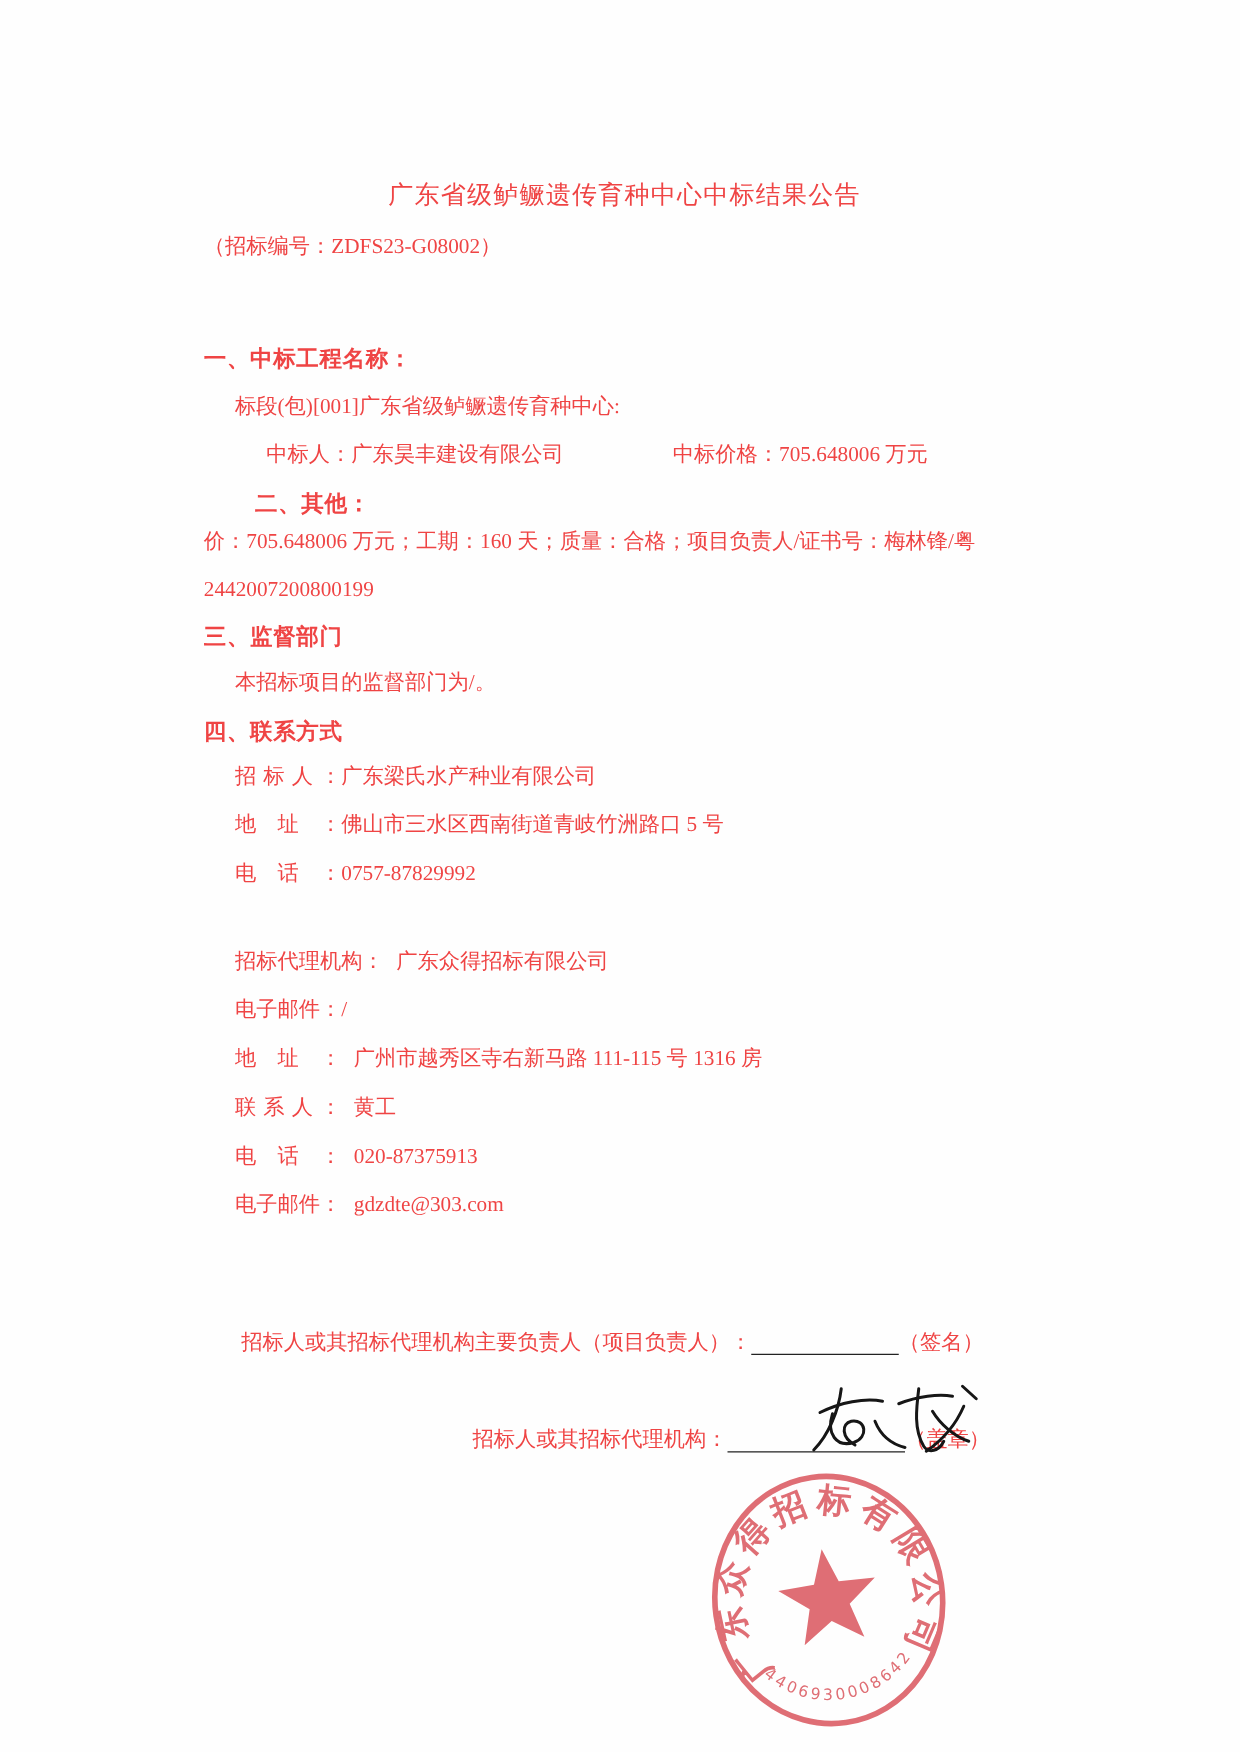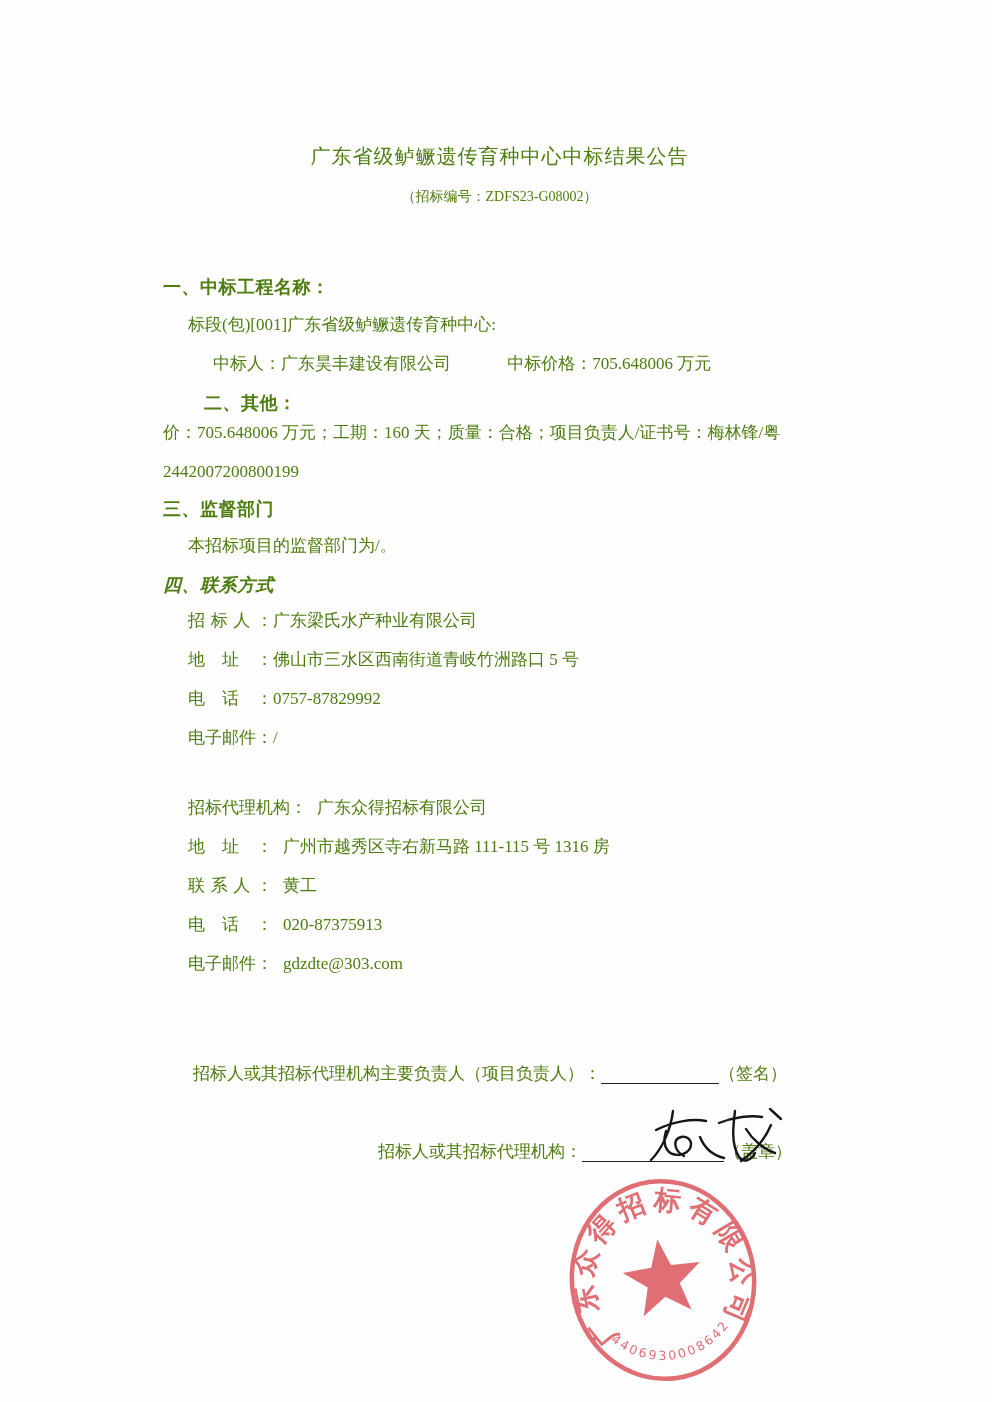--- a/index.html
+++ b/index.html
@@ -2,44 +2,44 @@
 <html><head>
 <meta charset="utf-8">
 <style>
   html,body { margin:0; padding:0; background:#ffffff; }
   .page {
     position:relative;
     width:992px; height:1402px;
     background:#fefefe;
     overflow:hidden;
     font-family:"Liberation Serif","DejaVu Serif",serif;
-    color:#4d7c0f;
+    color:#ef4444;
     font-size:17px;
   }
   .content { padding:0 156px 0 163px; }
 
   .doc-title { padding-top:146px; text-align:center; font-size:20px; letter-spacing:1px; line-height:20px; }
-  .doc-subtitle { margin-top:22px; text-align:center; font-size:14px; line-height:17px; }
+  .doc-subtitle { margin-top:22px; font-size:17px; line-height:17px; }
 
   .sec-heading { font-weight:bold; font-size:18px; line-height:19px; letter-spacing:0.5px; }
   .h1 { margin-top:73px; }
   .h2 { margin-top:11px;margin-left:41px; }
   .h3 { margin-top:9px; }
-  .h4 { margin-top:11px;font-style:italic; }
+  .h4 { margin-top:11px; }
 
   .line { line-height:39px; }
   .indent1 { margin-left:25px; }
   .indent2 { margin-left:50px; }
   .lot { margin-top:8px; }
   .p-first { margin-top:6px; }
   .sup-body { margin-top:7px; }
   .c-first { margin-top:6px; }
   .agency-first { margin-top:31px; }
 
-  .price { margin-left:52px; }
+  .price { margin-left:83px; }
 
   .row-label {
     display:inline-block; width:5em;
     text-align:justify; text-align-last:justify;
   }
   .row-label.wide { width:auto; text-align-last:auto; }
   .row-value.gap { margin-left:10px; }
 
   .sig-row { margin-top:71px; margin-left:30px; line-height:39px; }
   .stamp-row { margin-top:39px; margin-left:215px; line-height:39px; }
@@ -82,26 +82,26 @@
 
     <div class="line c-first indent1">
       <span class="row-label">招标人：</span><span class="row-value">广东梁氏水产种业有限公司</span>
     </div>
     <div class="line indent1">
       <span class="row-label">地址：</span><span class="row-value">佛山市三水区西南街道青岐竹洲路口 5 号</span>
     </div>
     <div class="line indent1">
       <span class="row-label">电话：</span><span class="row-value">0757-87829992</span>
     </div>
+    <div class="line agency-first indent1">
+      <span class="row-label wide">招标代理机构：</span><span class="row-value gap">广东众得招标有限公司</span>
+    </div>
+
     <div class="line indent1">
       <span class="row-label">电子邮件：</span><span class="row-value">/</span>
-    </div>
-
-    <div class="line agency-first indent1">
-      <span class="row-label wide">招标代理机构：</span><span class="row-value gap">广东众得招标有限公司</span>
     </div>
     <div class="line indent1">
       <span class="row-label">地址：</span><span class="row-value gap">广州市越秀区寺右新马路 111-115 号 1316 房</span>
     </div>
     <div class="line indent1">
       <span class="row-label">联系人：</span><span class="row-value gap">黄工</span>
     </div>
     <div class="line indent1">
       <span class="row-label">电话：</span><span class="row-value gap">020-87375913</span>
     </div>

